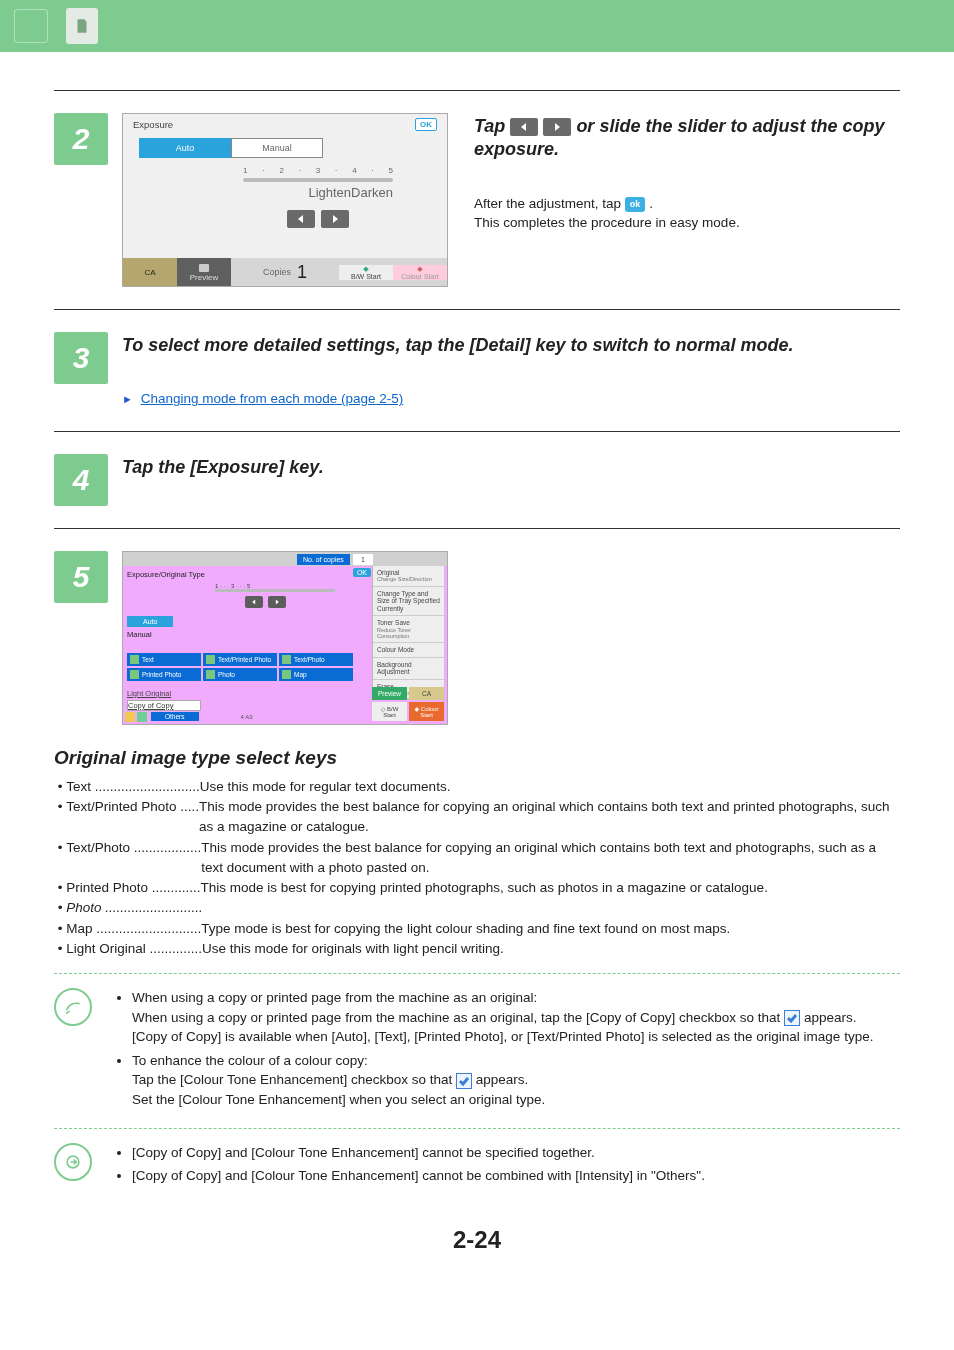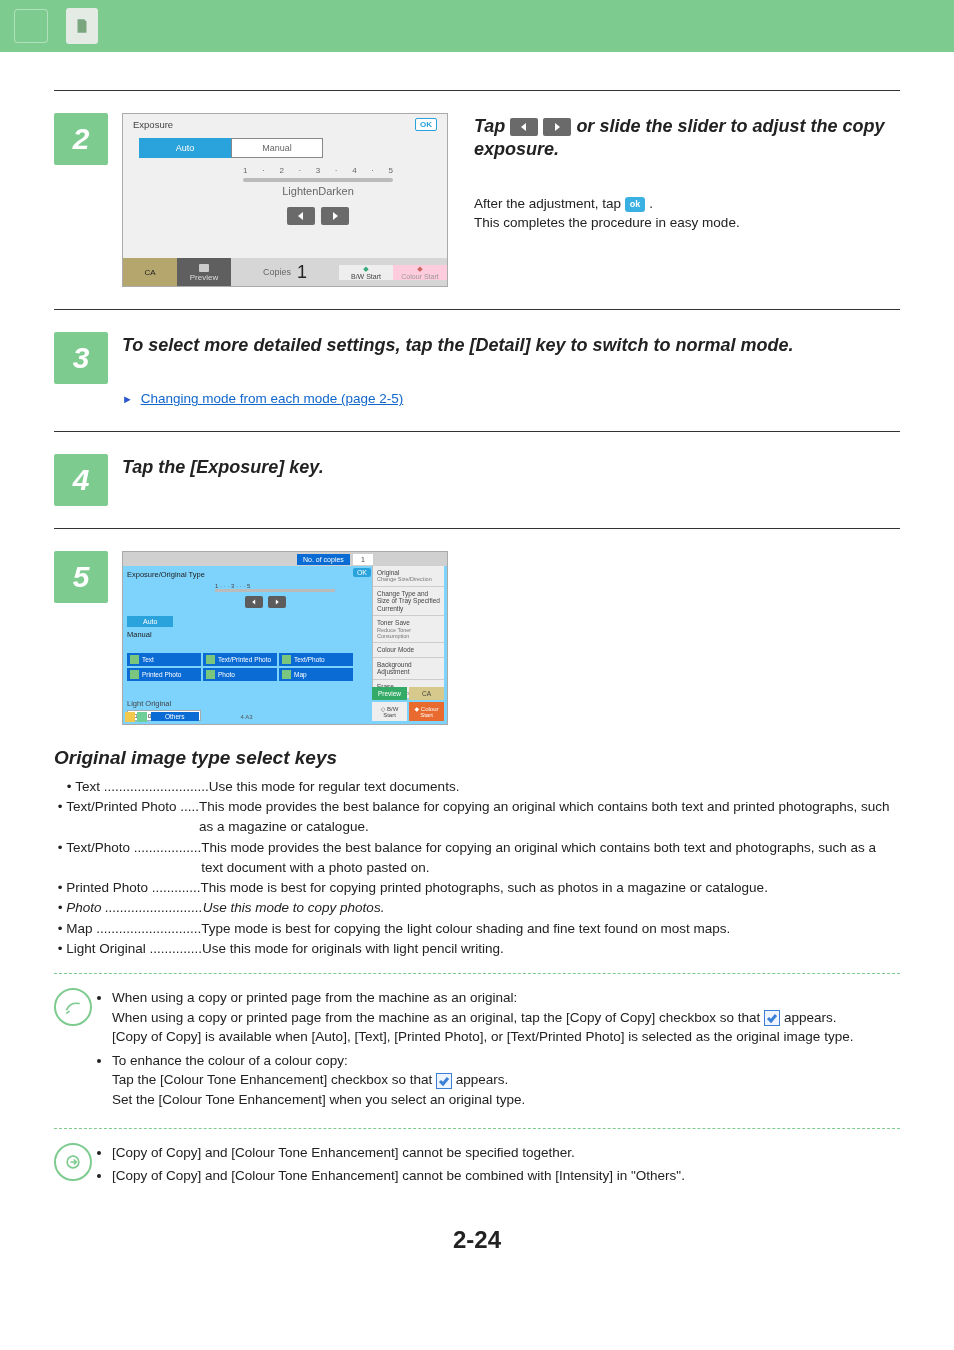--- a/index.html
+++ b/index.html
@@ -83,51 +83,51 @@
   .shot1 { border: 1px solid #aaa; width: 326px; height: 174px; position: relative; background: #f0f0f0; font-size: 9px; color: #666; }
   .shot1 .head { position: absolute; top: 4px; left: 10px; right: 10px; display: flex; justify-content: space-between; align-items: center; }
   .shot1 .head .lbl { font-size: 9.5px; color: #444; }
   .shot1 .okbtn { border: 1.5px solid #2aa2db; color: #2aa2db; background: #fff; font-size: 8px; font-weight: bold; padding: 1px 4px; border-radius: 2px; }
   .shot1 .toggle { position: absolute; top: 24px; left: 16px; display: flex; gap: 0; }
   .shot1 .toggle .tab { width: 92px; height: 20px; display: flex; align-items: center; justify-content: center; border: 1px solid #888; font-size: 9px; background: #fff; }
   .shot1 .toggle .tab.active { background: #2aa2db; color: #fff; border-color: #2aa2db; }
   .shot1 .slider-area { position: absolute; left: 120px; top: 52px; width: 150px; }
   .shot1 .ticks { display: flex; justify-content: space-between; font-size: 8px; color: #666; }
   .shot1 .bar { height: 4px; background: #bbb; margin: 3px 0; border-radius: 2px; }
-  .shot1 .lbls { display: flex; justify-content: center; font-size: 11px; }
+  .shot1 .lbls { display: flex; justify-content: flex-end; font-size: 13px; }
   .shot1 .arrows { display: flex; gap: 6px; justify-content: center; margin-top: 10px; }
   .shot1 .bottom { position: absolute; bottom: 0; left: 0; right: 0; height: 28px; background: #d6d6d6; display: flex; align-items: center; }
   .shot1 .bottom .cell { height: 100%; display: flex; flex-direction: column; align-items: center; justify-content: center; font-size: 8px; }
   .shot1 .bottom .ca { width: 54px; background: #b5a66d; color: #222; }
   .shot1 .bottom .prev { width: 54px; background: #5f5f5f; color: #ddd; }
   .shot1 .bottom .copies { flex: 1; display: flex; align-items: center; justify-content: center; gap: 6px; }
   .shot1 .bottom .start { width: 54px; display: flex; flex-direction: column; align-items: center; justify-content: center; font-size: 7px; }
   .shot1 .bottom .start.bw { background: #eee; color: #444; }
   .shot1 .bottom .start.color { background: #fcd; color: #999; }
-  .shot2 { border: 1px solid #aaa; width: 326px; height: 174px; background: #7dd3fc; position: relative; font-size: 7.5px; color: #444; overflow: hidden; }
+  .shot2 { border: 1px solid #aaa; width: 326px; height: 174px; background: #f0abfc; position: relative; font-size: 7.5px; color: #444; overflow: hidden; }
   .shot2 .topstrip { height: 14px; background: #d0d0d0; display: flex; align-items: center; padding: 0 4px; }
   .shot2 .noc { position: absolute; top: 2px; left: 174px; background: #0a6bd4; color: #fff; padding: 2px 6px; font-size: 7px; }
   .shot2 .nocval { position: absolute; top: 2px; left: 230px; width: 20px; background: #fff; text-align: center; padding: 2px 0; font-size: 7px; }
   .shot2 .leftpan { position: absolute; left: 4px; top: 18px; width: 250px; }
   .shot2 .label9 { font-size: 7.5px; color: #222; }
   .shot2 .okbtn2 { position: absolute; top: 16px; right: 76px; background: #2aa2db; color: #fff; font-size: 7px; padding: 1px 4px; border-radius: 2px; }
   .shot2 .rightpan { position: absolute; right: 3px; top: 14px; width: 72px; background: #eee; border-left: 1px solid #bbb; bottom: 26px; }
   .shot2 .rightpan .ritem { padding: 3px 4px; border-bottom: 1px solid #ccc; font-size: 6.5px; line-height: 1.15; }
   .shot2 .rightpan .sub { font-size: 5.5px; color: #777; }
   .shot2 .slider2 { margin: 4px 0 4px 88px; width: 120px; }
   .shot2 .slider2 .bar { height: 3px; background: #bbb; }
   .shot2 .slider2 .ticks2 { font-size: 6px; display: flex; justify-content: space-between; }
   .shot2 .arrows2 { display: flex; gap: 5px; margin: 4px 0 4px 118px; }
   .shot2 .arrows2 .ab { width: 18px; height: 12px; background: #5c5c5c; border-radius: 2px; display: flex; align-items: center; justify-content: center; }
   .shot2 .arrows2 .ab svg { width: 6px; height: 6px; fill: #fff; }
   .shot2 .autob { display: inline-block; background: #2aa2db; color: #fff; padding: 2px 16px; font-size: 7px; margin-top: 4px; }
   .shot2 .grid { margin-top: 14px; display: grid; grid-template-columns: repeat(3, 74px); gap: 2px; }
   .shot2 .grid .gbtn { background: #0a6bd4; color: #fff; display: flex; align-items: center; gap: 3px; padding: 2px 3px; font-size: 6.5px; }
   .shot2 .grid .gbtn .ic { width: 9px; height: 9px; background: #7bc67f; flex-shrink: 0; }
-  .shot2 .col2 { display: flex; flex-direction: column; gap: 2px; margin-top: 18px; width: 74px; }
+  .shot2 .col2 { display: flex; flex-direction: column; gap: 2px; margin-top: 8px; width: 74px; text-decoration: underline; }
   .shot2 .botright { position: absolute; right: 3px; bottom: 3px; display: flex; flex-direction: column; gap: 2px; width: 72px; }
   .shot2 .prca { display: flex; gap: 2px; }
   .shot2 .prca .pbtn { flex: 1; text-align: center; padding: 3px 0; font-size: 6.5px; }
   .shot2 .pbtn.prev { background: #3a6; color: #fff; }
   .shot2 .pbtn.ca { background: #d7c98b; }
   .shot2 .starts { display: flex; gap: 2px; }
   .shot2 .starts .sbtn { flex: 1; text-align: center; padding: 3px 0; font-size: 6px; }
   .shot2 .sbtn.bw { background: #eee; }
   .shot2 .sbtn.col { background: #e96a2e; color: #fff; }
   .shot2 .ribbons { position: absolute; bottom: 2px; left: 2px; display: flex; gap: 2px; align-items: center; }
@@ -145,21 +145,21 @@
     font-size: 19px;
     margin: 22px 0 8px 0;
   }
 
   .dashline {
     border: none;
     border-top: 1.5px dashed #7ecb8f;
     margin: 14px 0;
   }
 
-  .note-row { display: flex; gap: 4px; align-items: flex-start; margin: 6px 0; }
+  .note-row { display: flex; gap: 24px; align-items: flex-start; margin: 6px 0; }
   .note-icon {
     width: 38px; height: 38px; border-radius: 50%;
     border: 2px solid #7ecb8f;
     display: flex; align-items: center; justify-content: center;
     flex-shrink: 0;
   }
   .note-icon svg { width: 20px; height: 20px; stroke: #7ecb8f; fill: none; stroke-width: 2; }
   .note-body { flex: 1; font-size: 13.5px; line-height: 1.45; }
   .note-body ul { margin: 0; padding-left: 16px; }
   .note-body li { margin-bottom: 4px; }
@@ -410,39 +410,38 @@
           <span class="others">Others</span>
           <span class="pager">4     A3</span>
         </div>
       </div>
 
     </div>
   </div>
 
   <h3 class="sectionhead">Original image type select keys</h3>
   <div class="defwrap" id="origkeys-list">
-      <div style="display: flex; align-items: center; margin-left: 9px;">
+      <div style="display: flex; align-items: center;">
         <div style="white-space: nowrap;">&nbsp;•&nbsp;Text&nbsp;............................</div>
         <div style="flex: 1 1 0%;">Use this mode for regular text documents.</div>
       </div>
       <div style="display: flex; align-items: flex-start;">
         <div style="white-space: nowrap;">&nbsp;•&nbsp;Text/Printed Photo&nbsp;.....</div>
         <div style="flex: 1 1 0%;">This mode provides the best balance for copying an original which contains both text and printed photographs, such as a magazine or catalogue.</div>
       </div>
       <div style="display: flex; align-items: flex-start;">
         <div style="white-space: nowrap;">&nbsp;•&nbsp;Text/Photo&nbsp;..................</div>
         <div style="flex: 1 1 0%;">This mode provides the best balance for copying an original which contains both text and photographs, such as a text document with a photo pasted on.</div>
       </div>
       <div style="display: flex; align-items: flex-start;">
         <div style="white-space: nowrap;">&nbsp;•&nbsp;Printed Photo&nbsp;.............</div>
         <div style="flex: 1 1 0%;">This mode is best for copying printed photographs, such as photos in a magazine or catalogue.</div>
       </div>
       <div style="display: flex; align-items: flex-start; font-style: italic;">
         <div style="white-space: nowrap;">&nbsp;•&nbsp;Photo&nbsp;..........................</div>
-        <div style="flex: 1 1 0%;">Use this mode to copy photos.</div>
       </div>
       <div style="display: flex; align-items: flex-start;">
         <div style="white-space: nowrap;">&nbsp;•&nbsp;Map&nbsp;............................</div>
         <div style="flex: 1 1 0%;">Type mode is best for copying the light colour shading and fine text found on most maps.</div>
       </div>
       <div style="display: flex; align-items: flex-start;">
         <div style="white-space: nowrap;">&nbsp;•&nbsp;Light Original&nbsp;..............</div>
         <div style="flex: 1 1 0%;">Use this mode for originals with light pencil writing.</div>
       </div>
     </div>

